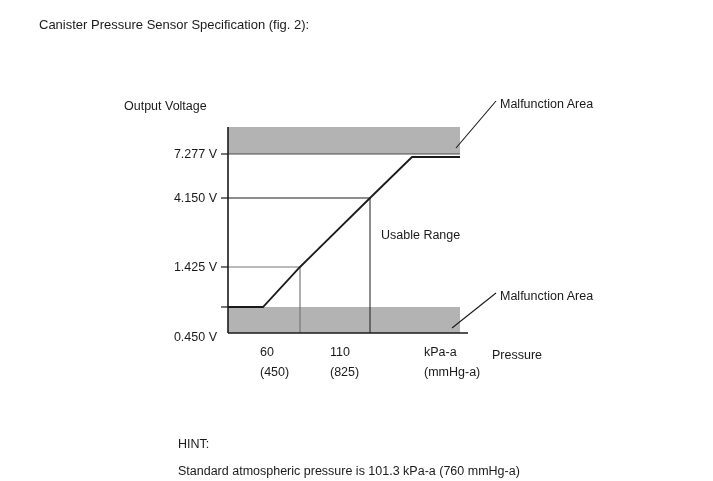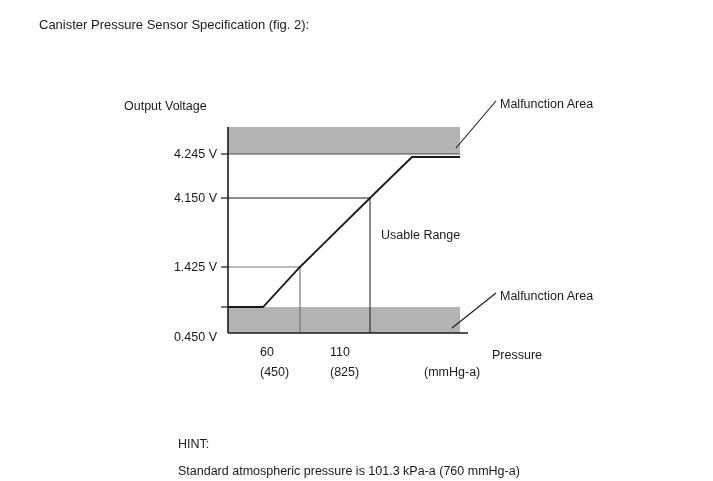--- a/index.html
+++ b/index.html
@@ -114,31 +114,32 @@
     <polyline points="228,307 263,307 300,267 370,198 412,157 460,157" fill="none" stroke="#1a1a1a" stroke-width="1.8" stroke-linejoin="miter" stroke-linecap="butt"></polyline>
 
     <line x1="456" y1="148" x2="496" y2="101" stroke="#1a1a1a" stroke-width="1.1"></line>
 
     <line x1="452" y1="328" x2="496" y2="293" stroke="#1a1a1a" stroke-width="1.1"></line>
   </svg>
 
   <div class="abs axis-title" id="y-axis-title">Output Voltage</div>
   <div class="abs axis-title" id="x-axis-title">Pressure</div>
 
-  <div class="abs y-tick-label" style="left:145px; top:147px;">4.245 V</div>
+  <div class="abs y-tick-label" style="left:145px; top:147px;">7.277 V</div>
   <div class="abs y-tick-label" style="left:145px; top:191px;">4.150 V</div>
   <div class="abs y-tick-label" style="left:145px; top:260px;">1.425 V</div>
   <div class="abs y-tick-label" style="left:145px; top:330px;">0.450 V</div>
 
   <div class="abs x-tick-label" style="left:260px; top:345px;">60</div>
   <div class="abs x-tick-label" style="left:260px; top:365px;">(450)</div>
 
   <div class="abs x-tick-label" style="left:330px; top:345px;">110</div>
   <div class="abs x-tick-label" style="left:330px; top:365px;">(825)</div>
 
+  <div class="abs x-tick-unit" style="left:424px; top:345px;">kPa-a</div>
   <div class="abs x-tick-unit" style="left:424px; top:365px;">(mmHg-a)</div>
 
   <div class="abs annotation" id="annotation-top">Malfunction Area</div>
   <div class="abs annotation" id="annotation-bottom">Malfunction Area</div>
   <div class="abs annotation" id="usable-range-label">Usable Range</div>
 </div>
 
 <div class="abs hint-line" id="hint-title">HINT:</div>
 <div class="abs hint-line" id="hint-text">Standard atmospheric pressure is 101.3 kPa-a (760 mmHg-a)</div>
 

